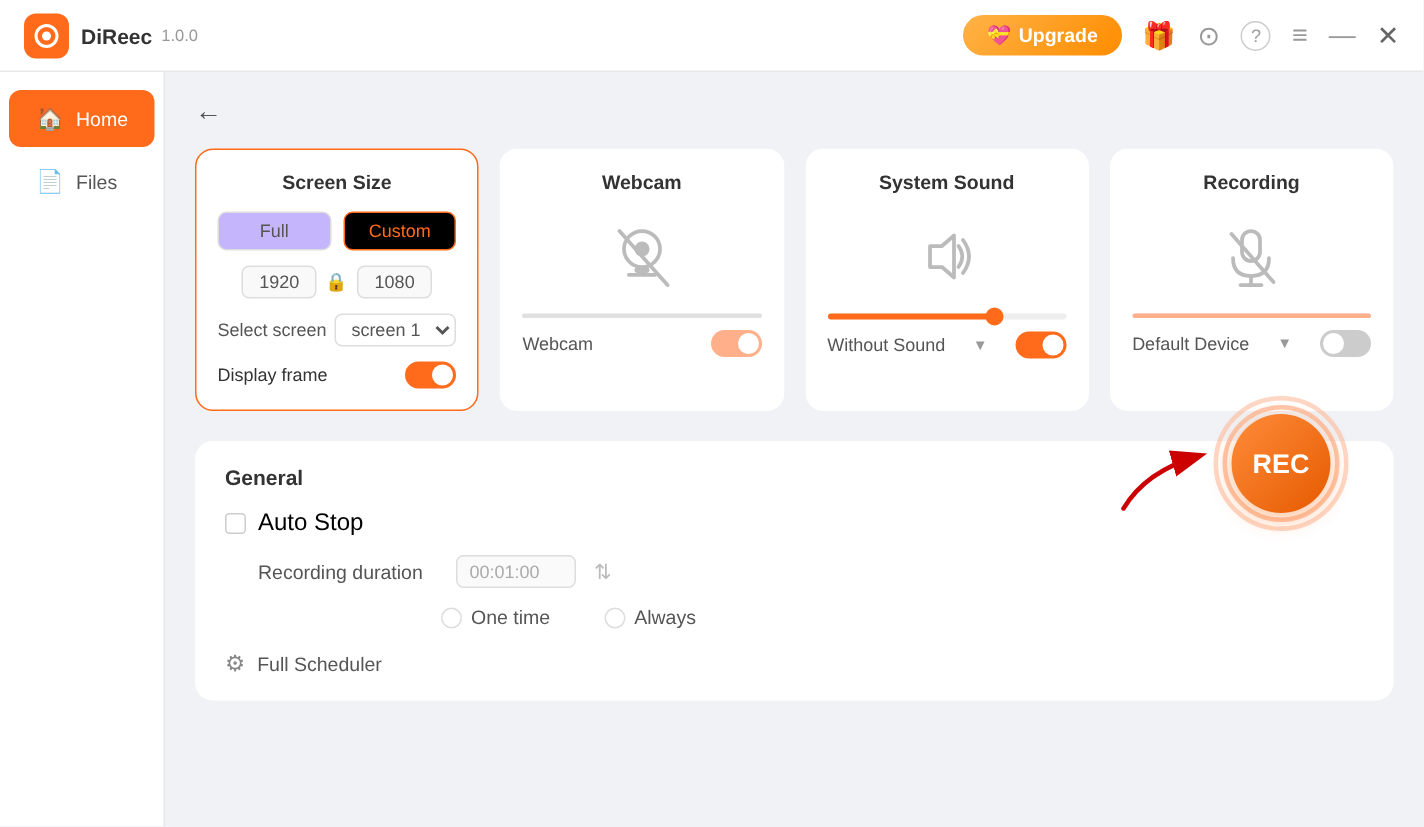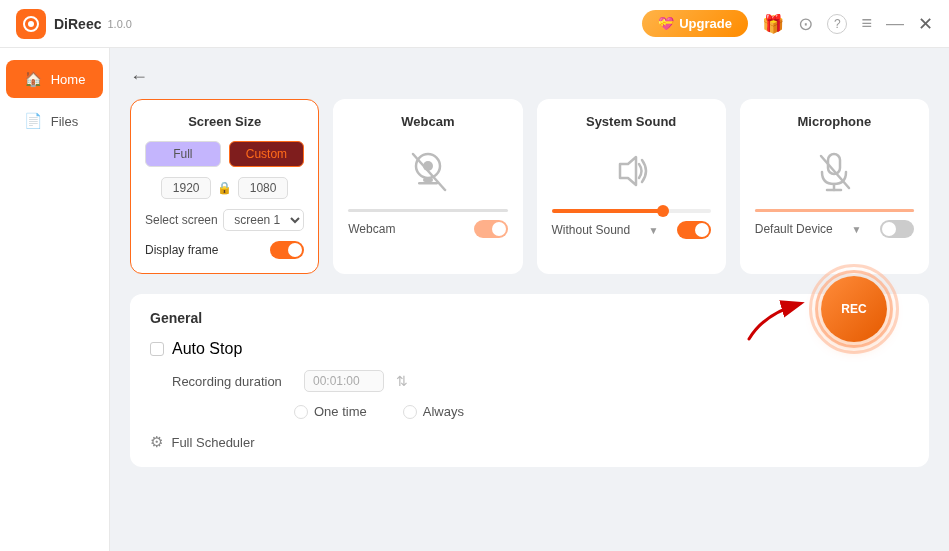--- a/index.html
+++ b/index.html
@@ -174,21 +174,21 @@
       flex: 1;
       padding: 5px 0;
       border-radius: 6px;
       border: 1.5px solid #ddd;
       background: #c4b5fd;
       font-size: 12px;
       cursor: pointer;
       color: #555;
     }
     .size-btn.active {
-      background: #7f1d1d;
+      background: #000000;
       border-color: #ff6b1a;
       color: #ff6b1a;
     }
     .dimensions-row {
       display: flex;
       align-items: center;
       justify-content: center;
       gap: 6px;
       margin-bottom: 10px;
     }
@@ -423,21 +423,21 @@
     .rec-btn {
       position: absolute;
       width: 66px;
       height: 66px;
       top: 12px; left: 12px;
       background: linear-gradient(135deg, #ff8c3a, #e55a00);
       border-radius: 50%;
       display: flex;
       align-items: center;
       justify-content: center;
-      font-size: 12px;
+      font-size: 18px;
       font-weight: 800;
       color: #fff;
       cursor: pointer;
       border: none;
       box-shadow: 0 4px 15px rgba(255,100,0,0.4);
     }
 
     
     .content-inner {
       position: relative;
@@ -561,21 +561,21 @@
             </div>
           </div>
           <div class="card-bottom">
             <span>Without Sound</span>
             <span style="font-size:10px;color:#999;">▼</span>
             <div class="toggle"></div>
           </div>
         </div>
 
         <div class="card">
-          <div class="card-title">Microphone</div>
+          <div class="card-title">Recording</div>
           <div class="card-icon-area">
             <svg width="50" height="50" viewBox="0 0 50 50">
 
               <rect x="19" y="8" width="12" height="20" rx="6" fill="none" stroke="#bbb" stroke-width="2.5"></rect>
 
               <path d="M13,26 Q13,38 25,38 Q37,38 37,26" fill="none" stroke="#bbb" stroke-width="2.5" stroke-linecap="round"></path>
               <line x1="25" y1="38" x2="25" y2="44" stroke="#bbb" stroke-width="2.5" stroke-linecap="round"></line>
               <line x1="18" y1="44" x2="32" y2="44" stroke="#bbb" stroke-width="2.5" stroke-linecap="round"></line>
 
               <line x1="12" y1="10" x2="40" y2="42" stroke="#bbb" stroke-width="2.5" stroke-linecap="round"></line>

